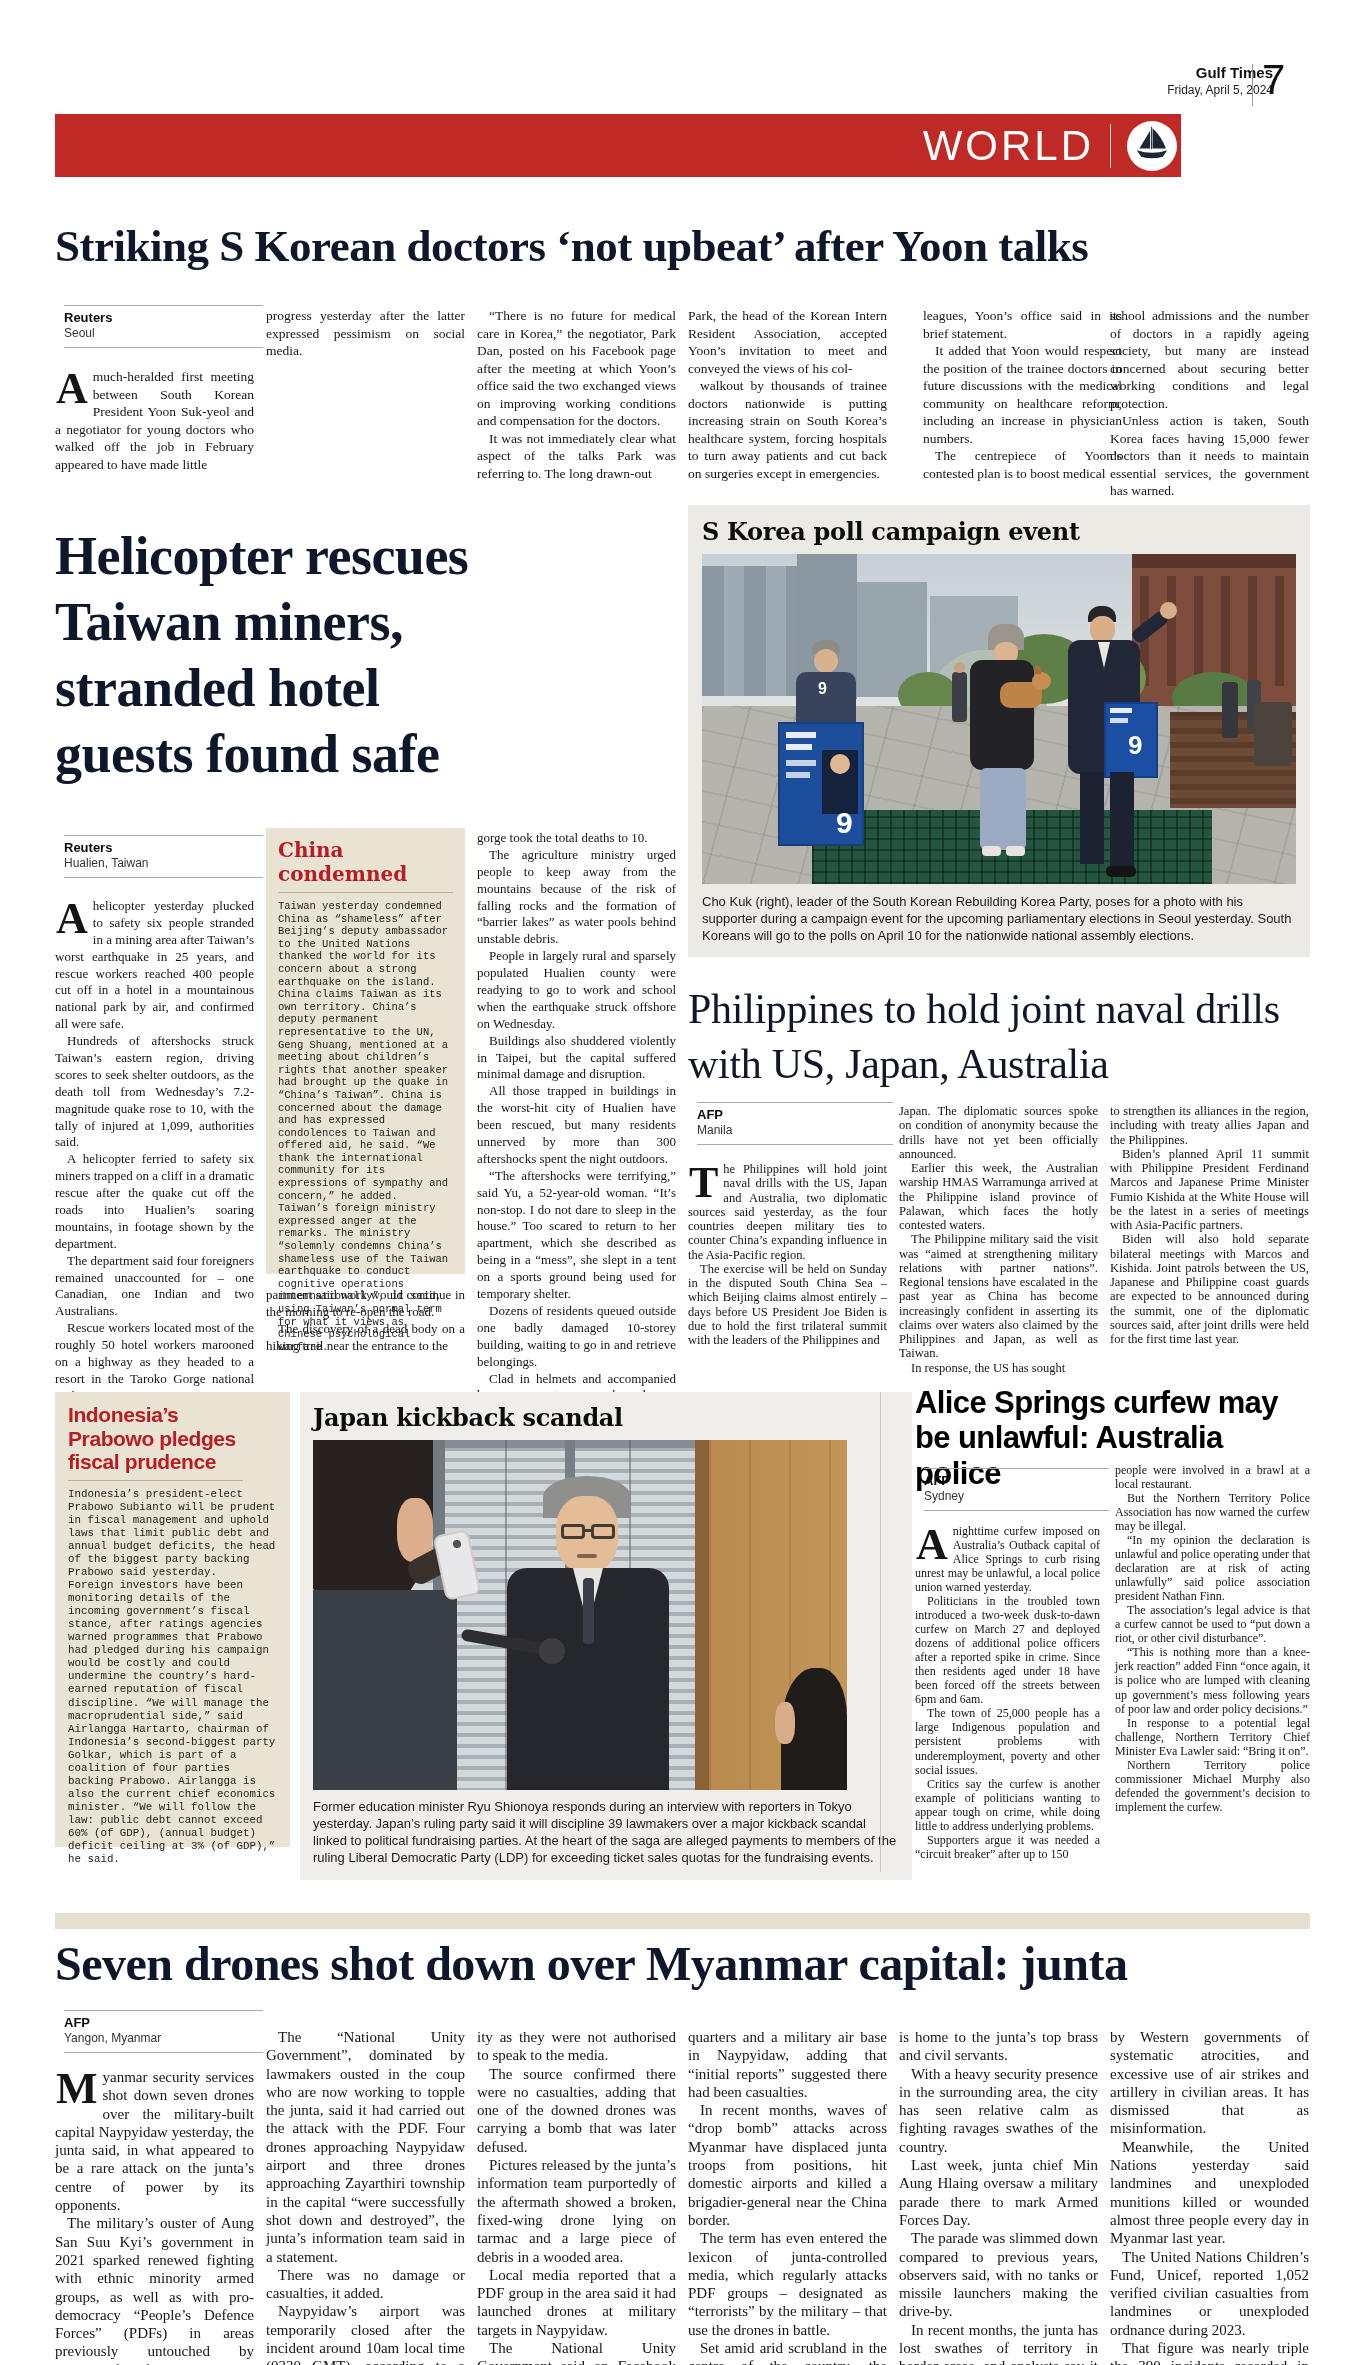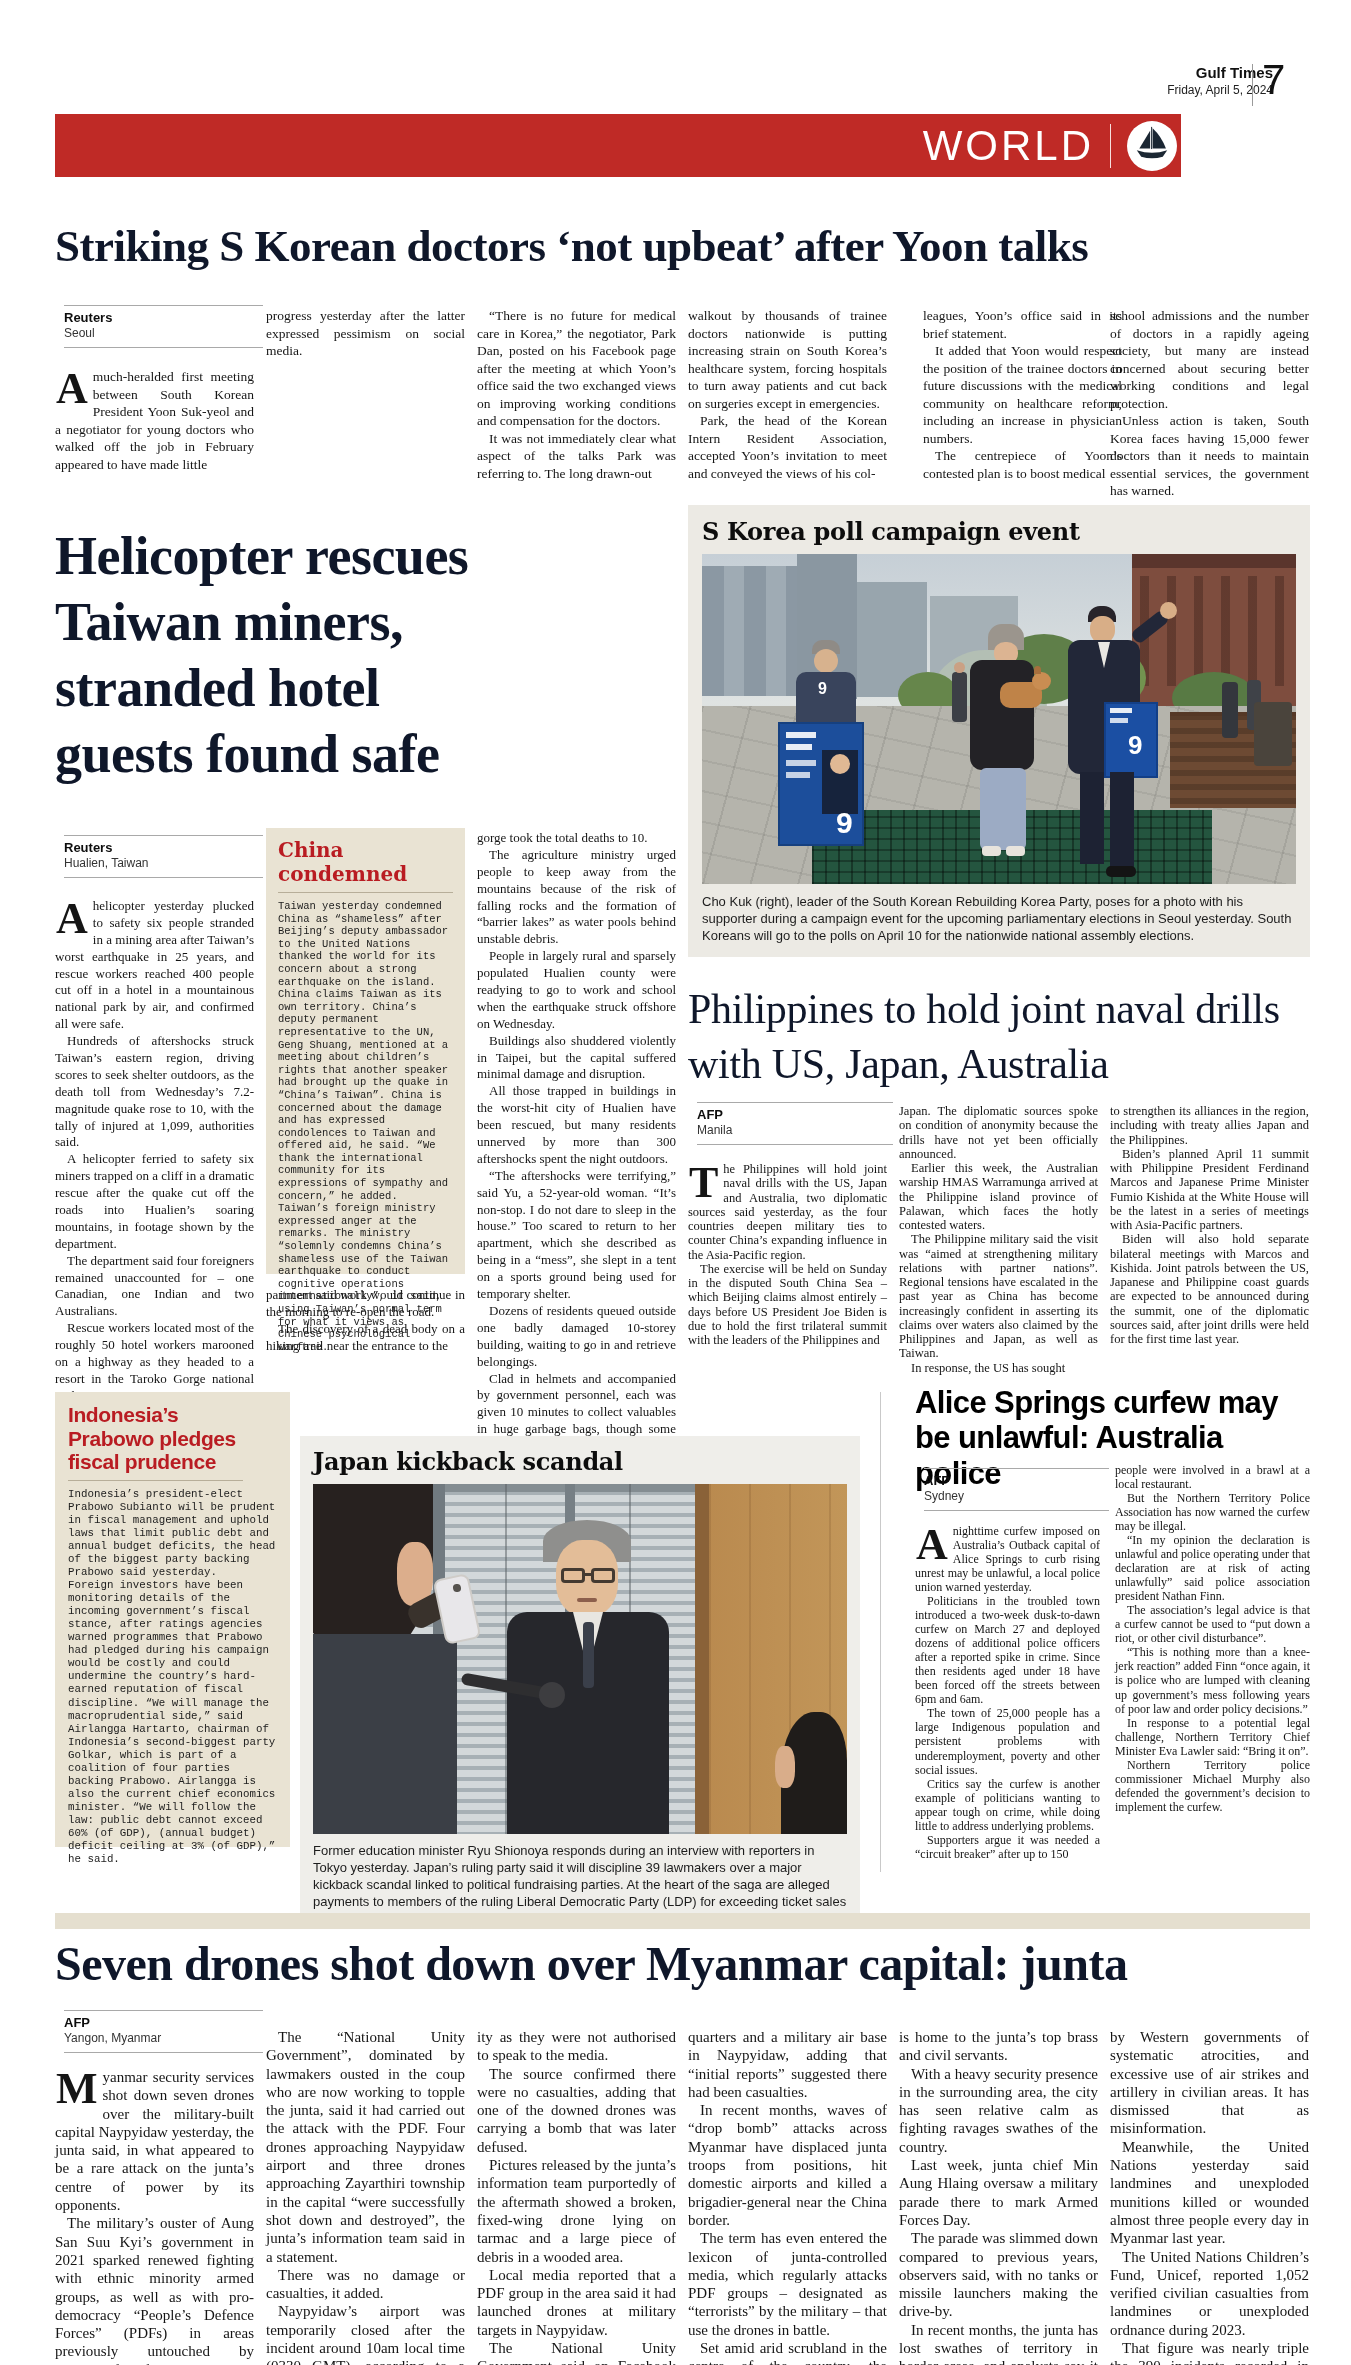--- a/index.html
+++ b/index.html
@@ -85,22 +85,22 @@
       <p>A much-heralded first meeting between South Korean President Yoon Suk-yeol and a negotiator for young doctors who walked off the job in February appeared to have made little</p>
     </div>
   <div class="col fz-doc cont" style="left:266px;top:307px;width:199px;">
       <p>progress yesterday after the latter expressed pessimism on social media.</p>
     </div>
   <div class="col fz-doc" style="left:477px;top:307px;width:199px;">
       <p>“There is no future for medical care in Korea,” the negotiator, Park Dan, posted on his Facebook page after the meeting at which Yoon’s office said the two exchanged views on improving working conditions and compensation for the doctors.</p>
       <p>It was not immediately clear what aspect of the talks Park was referring to. The long drawn-out</p>
     </div>
   <div class="col fz-doc cont" style="left:688px;top:307px;width:199px;">
+      <p>Park, the head of the Korean Intern Resident Association, accepted Yoon’s invitation to meet and conveyed the views of his col-</p>
       <p>walkout by thousands of trainee doctors nationwide is putting increasing strain on South Korea’s healthcare system, forcing hospitals to turn away patients and cut back on surgeries except in emergencies.</p>
-      <p>Park, the head of the Korean Intern Resident Association, accepted Yoon’s invitation to meet and conveyed the views of his col-</p>
     </div>
   <div class="col fz-doc cont" style="left:899px;top:307px;width:199px;margin-left:24px;">
       <p>leagues, Yoon’s office said in its brief statement.</p>
       <p>It added that Yoon would respect the position of the trainee doctors in future discussions with the medical community on healthcare reform, including an increase in physician numbers.</p>
       <p>The centrepiece of Yoon’s contested plan is to boost medical</p>
     </div>
   <div class="col fz-doc cont" style="left:1110px;top:307px;width:199px;">
       <p>school admissions and the number of doctors in a rapidly ageing society, but many are instead concerned about securing better working conditions and legal protection.</p>
       <p>Unless action is taken, South Korea faces having 15,000 fewer doctors than it needs to maintain essential services, the government has warned.</p>
     </div>
@@ -229,21 +229,21 @@
     </div>
 
   <div class="tintbox" style="left:55px;top:1392px;width:235px;height:455px;padding:11px 13px;box-sizing:border-box;">
     <div class="btitle" style="font-family:'Liberation Sans',sans-serif;font-size:21px;line-height:1.12;width:175px;letter-spacing:-0.4px;">Indonesia’s Prabowo pledges fiscal prudence</div>
     <div class="btext" style="font-size:10.8px;line-height:1.21;">
         <p>Indonesia’s president-elect Prabowo Subianto will be prudent in fiscal management and uphold laws that limit public debt and annual budget deficits, the head of the biggest party backing Prabowo said yesterday.</p>
         <p>Foreign investors have been monitoring details of the incoming government’s fiscal stance, after ratings agencies warned programmes that Prabowo had pledged during his campaign would be costly and could undermine the country’s hard-earned reputation of fiscal discipline. “We will manage the macroprudential side,” said Airlangga Hartarto, chairman of Indonesia’s second-biggest party Golkar, which is part of a coalition of four parties backing Prabowo. Airlangga is also the current chief economics minister. “We will follow the law: public debt cannot exceed 60% (of GDP), (annual budget) deficit ceiling at 3% (of GDP),” he said.</p>
       </div>
   </div>
 
-  <div class="photobox" style="left:300px;top:1392px;width:560px;height:488px;background:#efeeea;padding:11px 13px;box-sizing:border-box;margin-top:44px;">
+  <div class="photobox" style="left:300px;top:1392px;width:612px;height:488px;background:#efeeea;padding:11px 13px;box-sizing:border-box;">
     <div class="ptitle" style="font-size:24px;">Japan kickback scandal</div>
     <div class="photo" style="width:534px;height:350px;margin-top:8px;">
       <div class="ab" style="left:0;top:0;width:382px;height:350px;background:repeating-linear-gradient(180deg,#d3d8da 0 7px,#a7b0b5 7px 11px);"></div>
       <div class="ab" style="left:0;top:0;width:382px;height:8px;background:#848d92;"></div>
       <div class="ab" style="left:120px;top:0;width:12px;height:350px;background:#717a80;"></div>
       <div class="ab" style="left:252px;top:0;width:10px;height:350px;background:#767f85;"></div>
       <div class="ab" style="left:60px;top:0;width:2px;height:350px;background:rgba(90,95,100,.5);"></div>
       <div class="ab" style="left:192px;top:0;width:2px;height:350px;background:rgba(90,95,100,.5);"></div>
       <div class="ab" style="left:316px;top:0;width:2px;height:350px;background:rgba(90,95,100,.5);"></div>
       <div class="ab" style="left:382px;top:0;width:152px;height:350px;background:linear-gradient(90deg,#b9894e,#c29659);"></div>

